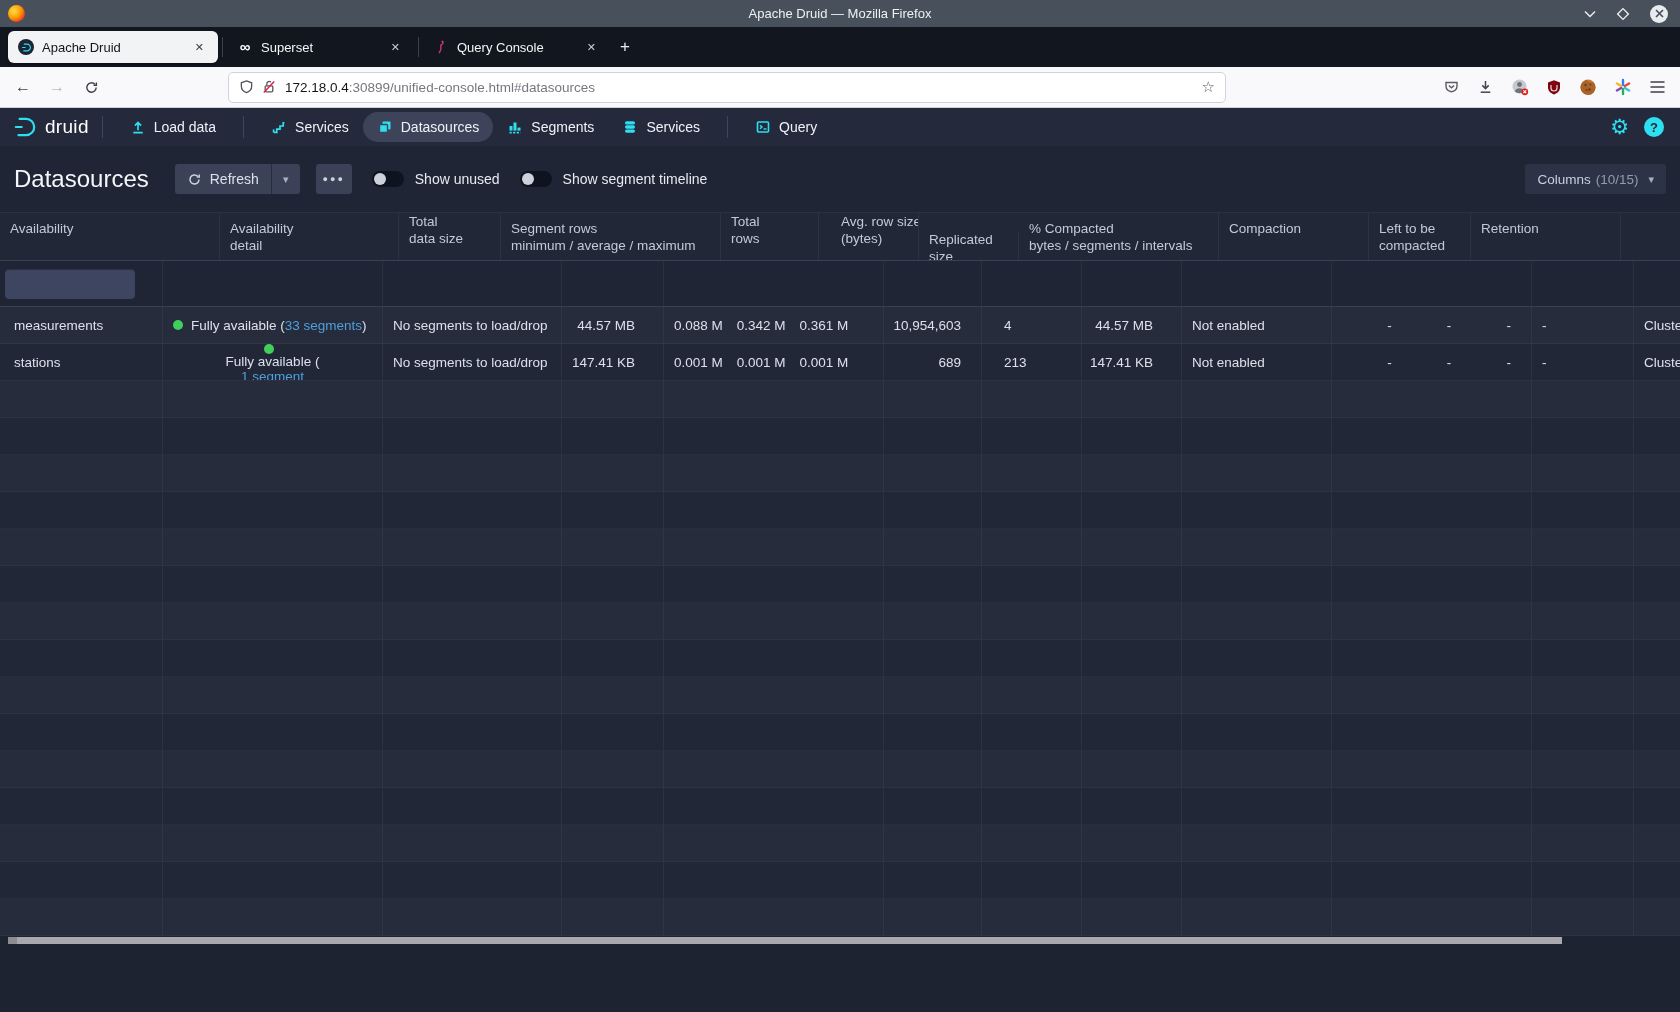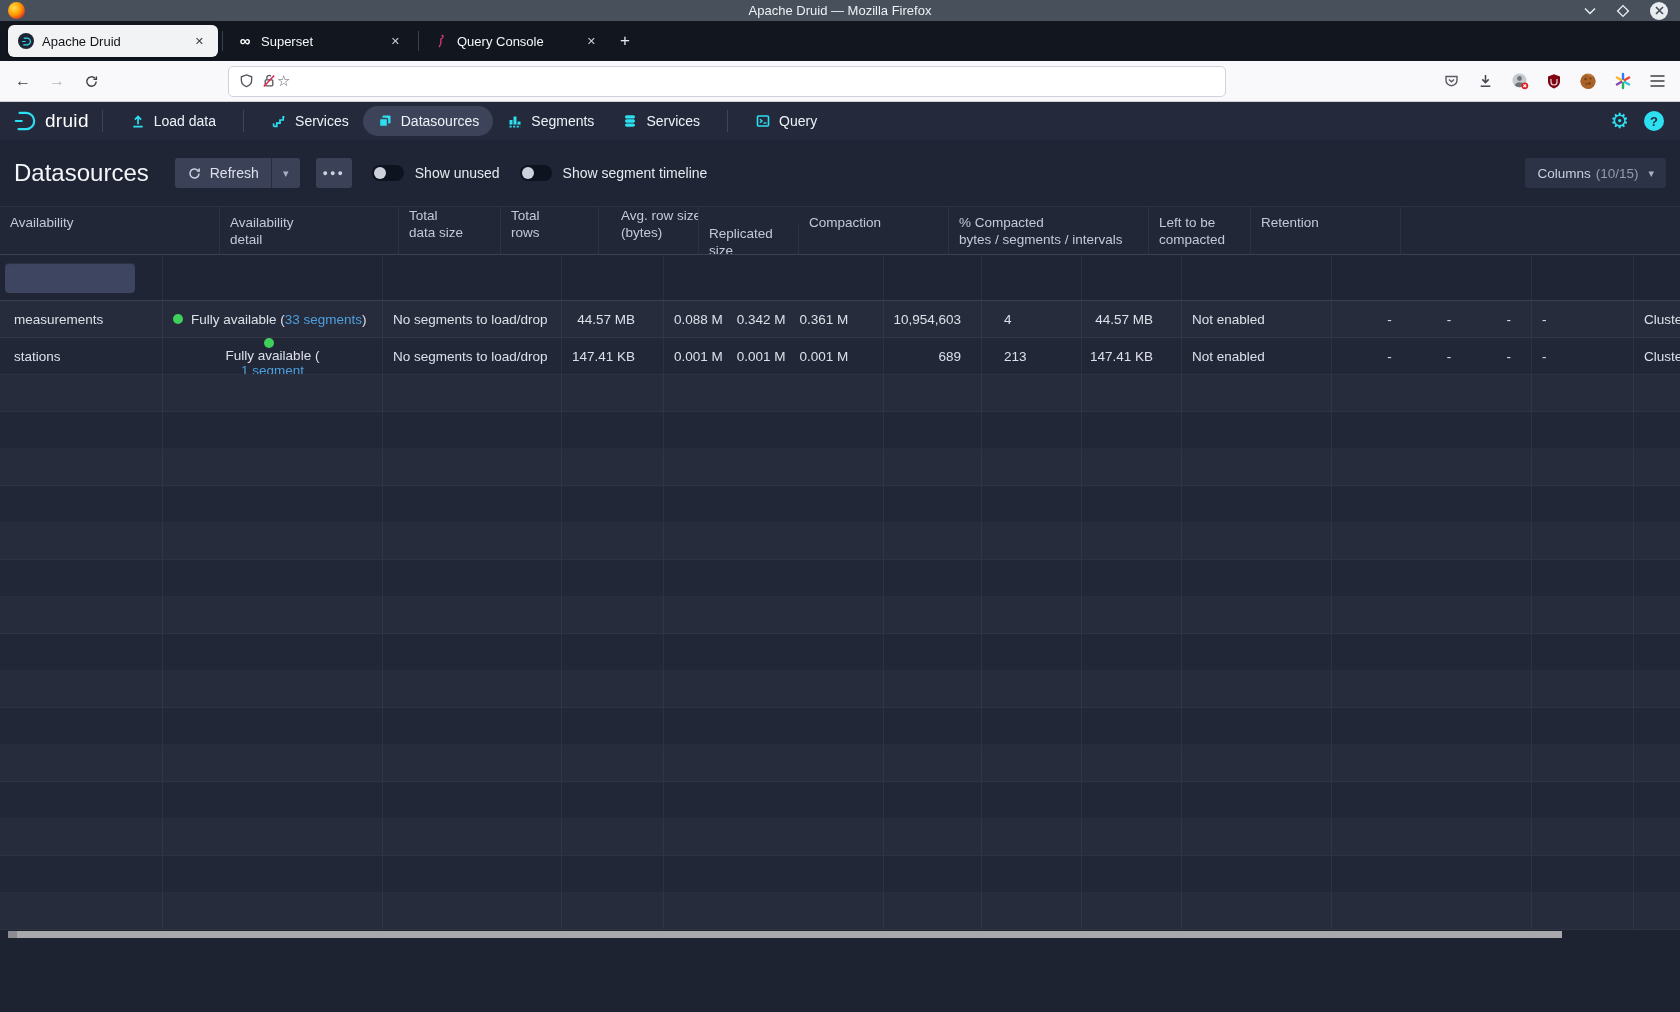--- a/index.html
+++ b/index.html
@@ -6,21 +6,21 @@
   html,body { margin:0; padding:0; }
   body {
     width:1680px; height:1012px; overflow:hidden;
     background:#1d2331;
     font-family:"Liberation Sans","DejaVu Sans",sans-serif;
     -webkit-font-smoothing:antialiased;
   }
   svg { display:block; }
 
   
-  .titlebar { height:21px; background:#48515b; display:flex; align-items:center; position:relative; }
+  .titlebar { height:27px; background:#48515b; display:flex; align-items:center; position:relative; }
   .ff-logo { width:17px; height:17px; border-radius:50%; margin-left:8px; z-index:1;
     background:radial-gradient(circle at 35% 35%, #ffe14d 0%, #ff9a00 45%, #e73025 78%, #c7132e 100%); }
   .win-title { position:absolute; left:0; right:0; text-align:center; color:#eef1f4; font-size:13px; }
   .win-controls { margin-left:auto; display:flex; gap:20px; margin-right:12px; align-items:center; z-index:1; }
   .win-close { width:18px; height:18px; border-radius:50%; background:#e9ecef; display:flex; align-items:center; justify-content:center; }
 
   
   .tabbar { height:40px; background:#12171f; display:flex; align-items:center; }
   .tab { height:32px; display:flex; align-items:center; padding:0 10px; font-size:13px; }
   .tab .favicon { width:16px; height:16px; margin-right:8px; display:flex; align-items:center; justify-content:center; flex:none; }
@@ -176,20 +176,21 @@
           <path d="M8 1.5l5.5 2v3.6c0 3.6-2.4 5.7-5.5 6.9-3.1-1.2-5.5-3.3-5.5-6.9V3.5z" stroke="#55555e" stroke-width="1.4" fill="none"></path>
         </svg>
     </span>
     <span style="margin-left:7px">
       <svg width="16" height="16" viewBox="0 0 16 16">
           <rect x="4.2" y="6.8" width="7.6" height="6" rx="1" stroke="#55555e" stroke-width="1.3" fill="none"></rect>
           <path d="M5.8 6.8V4.9a2.4 2.4 0 0 1 4.1-1.7" stroke="#55555e" stroke-width="1.3" fill="none"></path>
           <path d="M2.8 13.6 13.2 2.6" stroke="#e2254b" stroke-width="1.5"></path>
         </svg>
     </span>
+    <span class="urltext"><span class="url-host">172.18.0.4</span><span class="url-rest">:30899/unified-console.html#datasources</span></span>
     <span class="url-star">☆</span>
   </div>
   <div class="toolbar-icons">
     <span>
       <svg width="17" height="16" viewBox="0 0 16 16">
           <path d="M2.5 3.5h11v3.7a5.5 5.5 0 0 1-11 0z" stroke="#5b5b66" stroke-width="1.4" fill="none"></path>
           <path d="M5.4 6.4 8 8.8l2.6-2.4" stroke="#5b5b66" stroke-width="1.4" fill="none"></path>
         </svg>
     </span>
     <span>
@@ -346,38 +347,42 @@
         <div>Availability</div>
       </div>
       <div class="cell th" style="width: 179px;">
         <div>Availability</div>
         <div>detail</div>
       </div>
       <div class="cell th" style="width: 102px; padding: 0px 28px 0px 10px;">
         <div>Total</div>
         <div>data size</div>
       </div>
+      <div class="cell th" style="width: 220px;">
+        <div>Segment rows</div>
+        <div>minimum / average / maximum</div>
+      </div>
       <div class="cell th" style="width: 98px; padding: 0px 20px 0px 10px;">
         <div>Total</div>
         <div>rows</div>
       </div>
       <div class="cell th" style="width: 100px; padding: 0px 10px 0px 22px;">
         <div>Avg. row size</div>
         <div>(bytes)</div>
       </div>
       <div class="cell th" style="width: 100px; padding: 0px 28px 0px 10px; margin-top: 18px;">
         <div>Replicated</div>
         <div>size</div>
       </div>
-      <div class="cell th" style="width: 150px;">
-        <div>Compaction</div>
-      </div>
       <div class="cell th" style="width: 200px;">
         <div>% Compacted</div>
         <div>bytes / segments / intervals</div>
+      </div>
+      <div class="cell th" style="width: 150px;">
+        <div>Compaction</div>
       </div>
       <div class="cell th" style="width: 102px;">
         <div>Left to be</div>
         <div>compacted</div>
       </div>
       <div class="cell th" style="width: 150px;">
         <div>Retention</div>
       </div>
     </div>
     <div class="trow filter-row">

